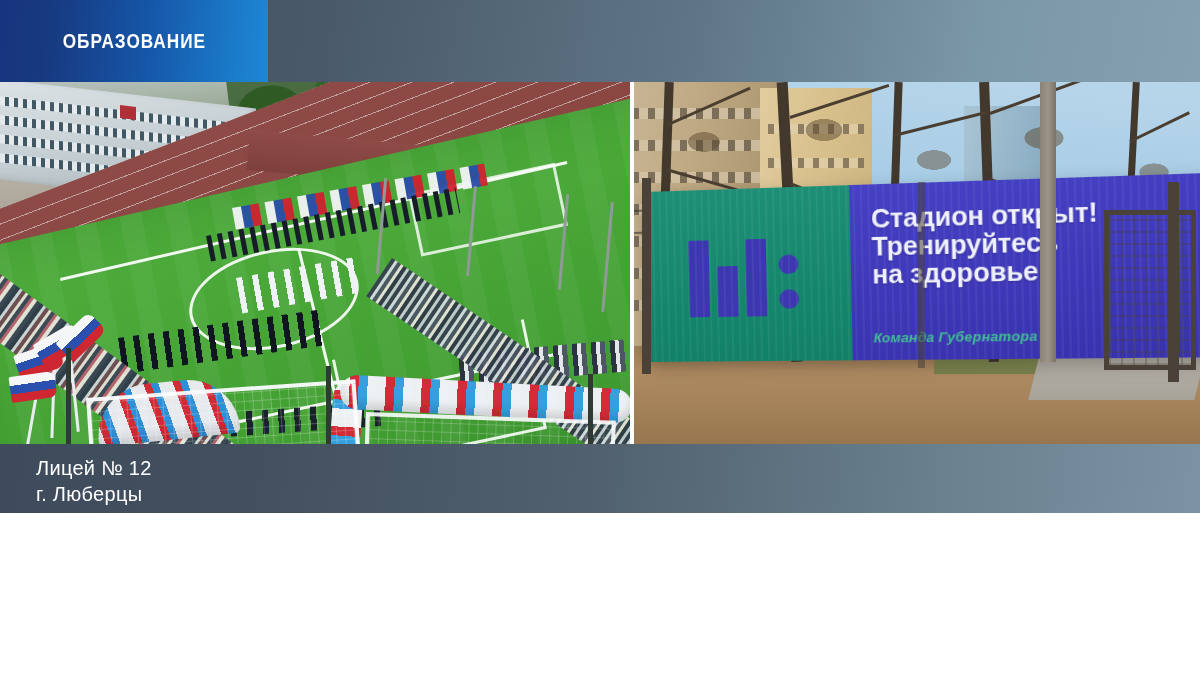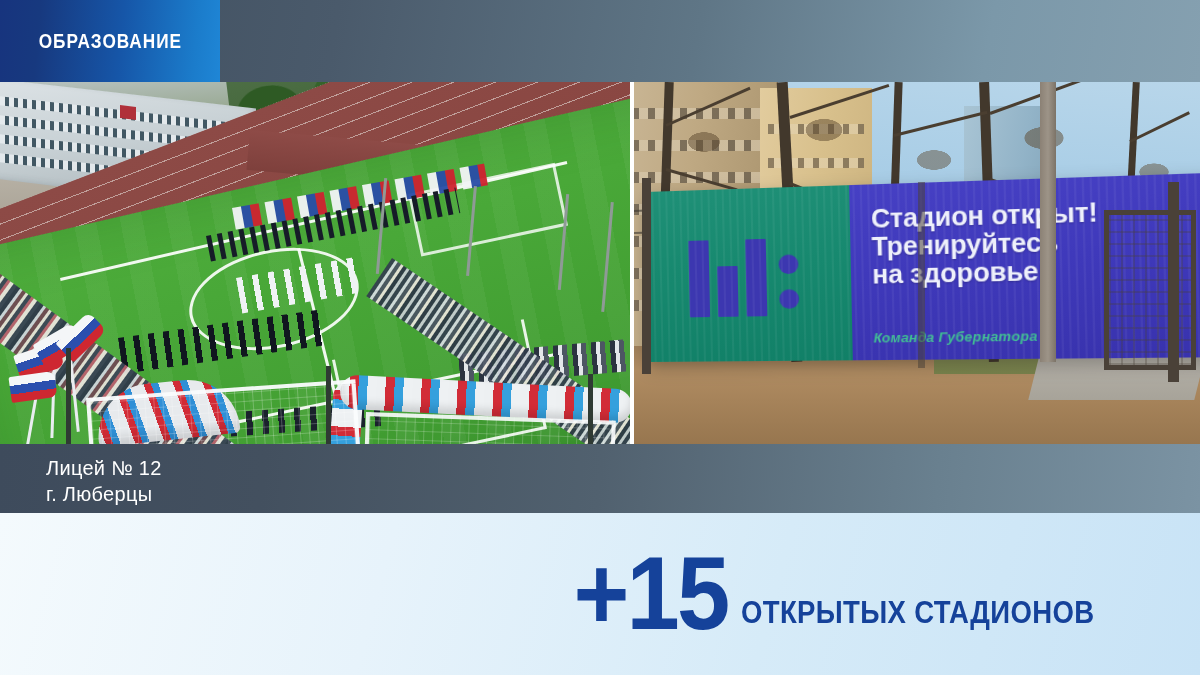--- a/index.html
+++ b/index.html
@@ -12,21 +12,21 @@
   }
   .slide{ position:absolute; inset:0; width:1200px; height:675px; background:#fff; }
 
   
   .header{
     position:absolute; left:0; top:0; width:1200px; height:82px;
     background:linear-gradient(100deg,#3f4e5e 0%,#4a5a6b 28%,#5f7686 58%,#7b98a9 82%,#85a0b0 100%);
     overflow:hidden;
   }
   .cat-tag{
-    position:absolute; left:0; top:0; width:220px; height:82px;
+    position:absolute; left:0; top:0; width:268px; height:82px;
     background:linear-gradient(95deg,#17347e 0%,#17397f 18%,#1656a8 55%,#1b7ccb 88%,#1f86d6 100%);
     display:flex; align-items:center; justify-content:center;
   }
   .cat-tag-label{
     color:#ffffff; font-size:21px; font-weight:700;
     letter-spacing:1.2px; transform:scaleX(0.82); transform-origin:center;
     white-space:nowrap; font-family:"Liberation Sans", sans-serif;
   }
   .header-title{
     position:absolute; left:268px; top:0; right:0; height:82px;
@@ -433,21 +433,21 @@
   .pr-w1{ left:0px;   top:128px; width:420px; transform:rotate(-2.4deg); }
   .pr-w2{ left:0px;   top:150px; width:420px; transform:rotate(-1.6deg); }
   .pr-w3{ left:418px; top:118px; width:150px; transform:rotate(1.6deg); }
 
   
   .caption-band{
     position:absolute; left:0; top:444px; width:1200px; height:69px;
     background:linear-gradient(95deg,#3e4b5c 0%,#43505f 22%,#51616f 50%,#69808f 78%,#7b93a3 100%);
   }
   .caption-text{
-    position:absolute; left:46px; top:12px;
+    position:absolute; left:36px; top:12px;
     color:#ffffff; font-size:20px; line-height:1.28; white-space:pre-line;
     letter-spacing:.3px;
   }
 
   
   .stat-band{
     position:absolute; left:0; top:513px; width:1200px; height:162px;
     background:linear-gradient(105deg,#f4fafd 0%,#e7f3fb 32%,#d6ebf8 64%,#c8e3f6 100%);
     display:flex; align-items:center; justify-content:flex-end;
     padding-right:48px;
@@ -619,20 +619,14 @@
       <div class="pr-fpost pr-fp2"></div>
       <div class="pr-fpost pr-fp3"></div>
     </div>
   </div>
 
   <div class="caption-band">
     <div class="caption-text">Лицей № 12
 г. Люберцы</div>
   </div>
 
-  <div class="stat-band">
-    <div class="stat-inner">
-      <span class="stat-number">+15</span>
-      <span class="stat-label">ОТКРЫТЫХ СТАДИОНОВ</span>
-    </div>
-  </div>
 
 </div>
 
 </body></html>

